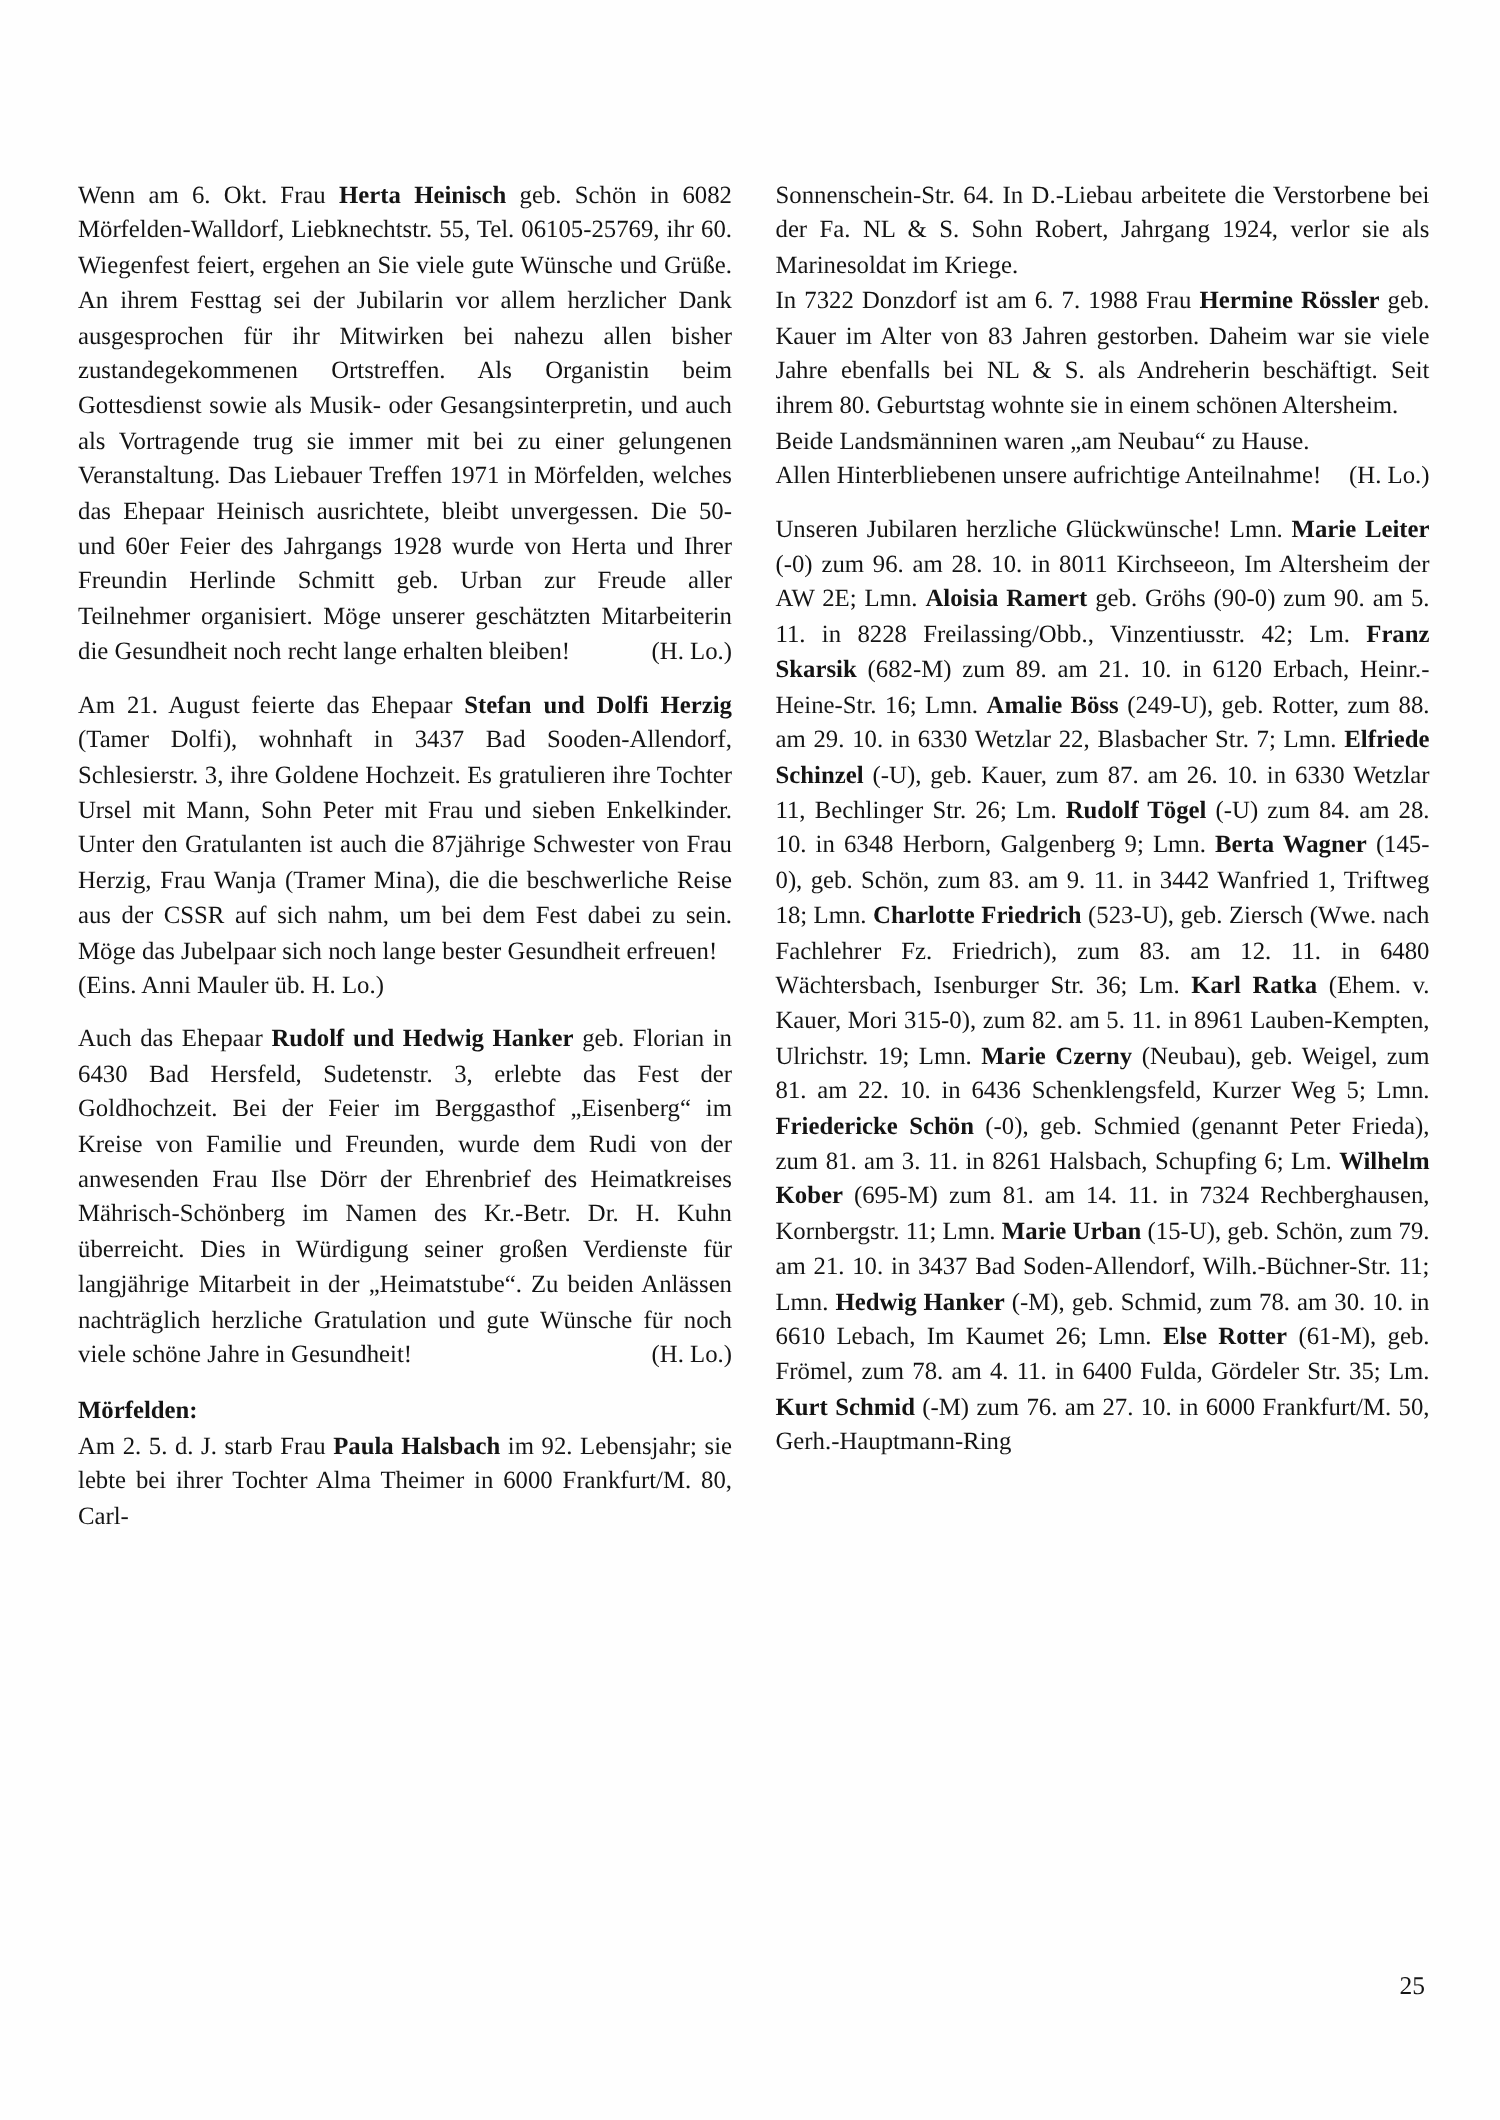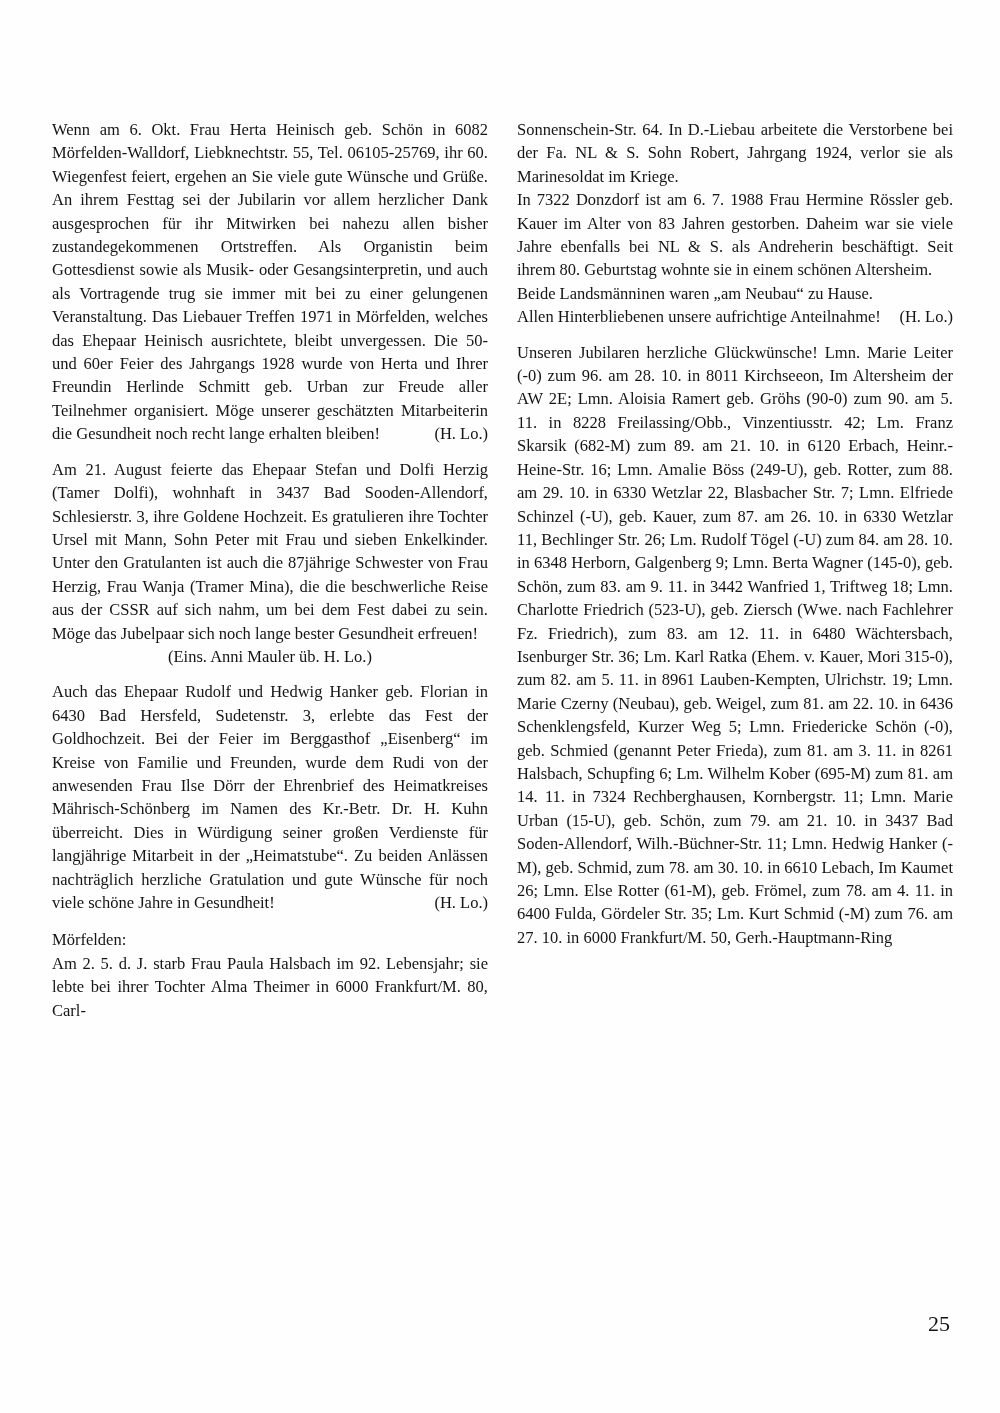--- a/index.html
+++ b/index.html
@@ -36,29 +36,29 @@
     hyphens: auto;
     -webkit-hyphens: auto;
   }
   .para::after { 
     content: "";
     display: block;
     clear: both;
   }
   .gap { margin-top: 12px; }
   .gap-lg { margin-top: 14px; }
-  .sig-line { text-align: center; }
-  .b { font-weight: 400; }
+  .sig-line { text-align: left; }
+  .b { font-weight: 700; }
   .i { }
   .fr { float: right; }
   .page-number {
     position: absolute;
     top: 1314px;
     right: 50px;
-    font-size: 22px;
+    font-size: 17px;
     line-height: 20px;
   }
 </style>
 </head>
 <body>
 
 <div class="page">
   <div class="text-columns">
 
     <div class="col">

